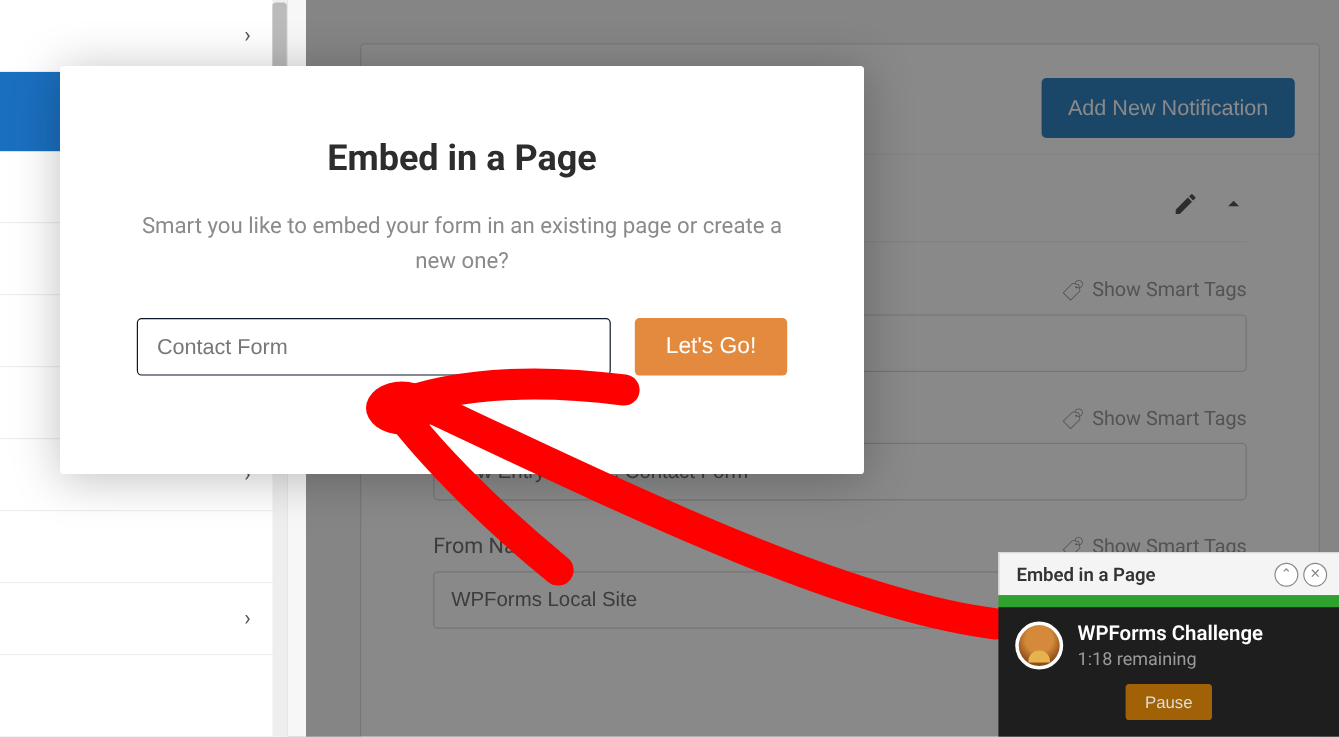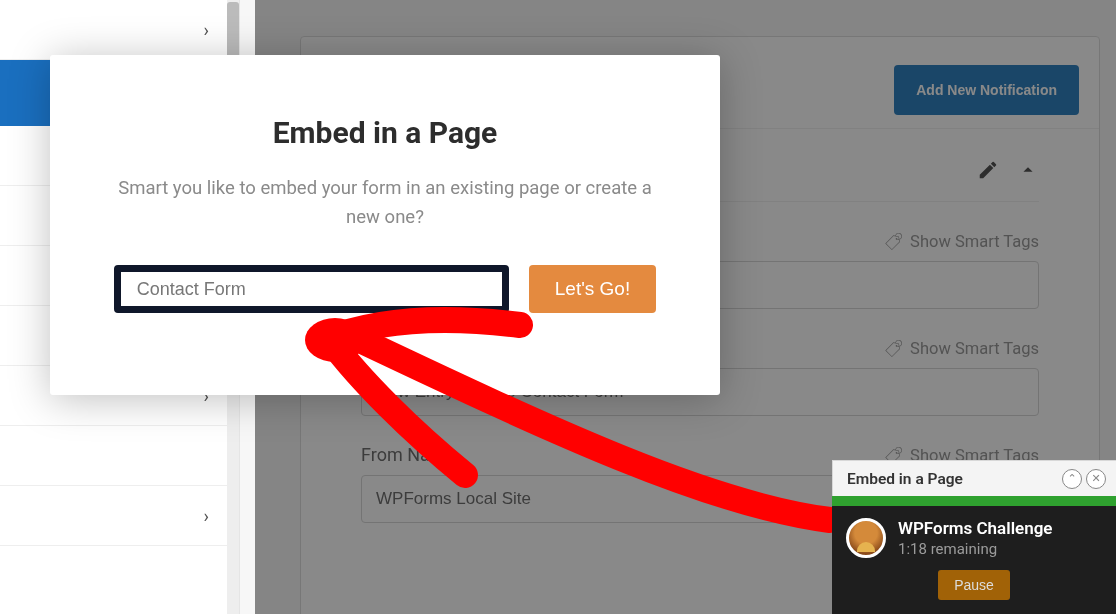--- a/index.html
+++ b/index.html
@@ -13,37 +13,37 @@
   .side-item { height: 60px; border-bottom: 1px solid #eee; display:flex; align-items:center; justify-content:flex-end; padding-right:30px; color:#555; }
   .side-item.active { background:#1a6fbf; height:66px; border-bottom:none; }
   .side-item .chev { font-size:18px; color:#555; }
 
   
   .dim-area { position:absolute; left:255px; top:0; right:0; bottom:0; background: rgba(40,40,40,0.55); }
 
   
   .main-panel { position:absolute; left:300px; top:36px; width:800px; background:#fff; border:1px solid #d8d8d8; border-radius:4px; height:700px; }
   .mp-top { height:92px; border-bottom:1px solid #eee; position:relative; }
-  .add-btn { position:absolute; right:20px; top:28px; height:50px; padding:0 22px; background:#0a6bb5; color:#fff; border:none; border-radius:4px; font-size:14px; font-weight:700; cursor:pointer; }
+  .add-btn { position:absolute; right:20px; top:28px; height:50px; padding:0 22px; background:#0a6bb5; color:#fff; border:none; border-radius:4px; font-size:18px; font-weight:400; cursor:pointer; }
   .mp-body { padding: 0 60px; }
   .section-head { display:flex; align-items:center; justify-content:flex-end; gap:18px; padding:30px 0 20px; border-bottom:1px solid #eee; margin-bottom:30px; }
   .icon-btn { width:22px; height:22px; color:#333; cursor:pointer; }
   .field-group { margin-bottom:28px; }
   .field-head { display:flex; justify-content:space-between; align-items:flex-end; margin-bottom:10px; }
   .field-label { color:#555; font-size:18px; }
   .smart { font-size:16.5px; color:#888; display:flex; align-items:center; gap:6px; cursor:pointer; }
   .tag-icon { display:inline-block; transform:rotate(90deg); }
   .field-input { width:100%; height:48px; border:1px solid #d0d0d0; border-radius:4px; padding:0 14px; font-size:17px; color:#555; background:#fff; }
 
   
   .modal { position:absolute; left:50px; top:55px; width:670px; height:340px; background:#fff; box-shadow:0 4px 40px rgba(0,0,0,0.25); border-radius:3px; padding:60px 50px 40px; text-align:center; z-index:50; }
   .modal h2 { font-size:30px; font-weight:700; color:#2d2d2d; margin-bottom:24px; }
   .modal p { font-size:18.5px; color:#8a8a8a; line-height:1.55; margin:0 auto 34px; max-width:560px; }
   .modal-row { display:flex; gap:20px; justify-content:center; align-items:center; }
-  .modal-input { flex:0 0 395px; height:48px; border:7px solid #0f172a; border-radius:4px; padding:0 16px; font-size:18px; color:#777; text-align:left; background:#fff; }
+  .modal-input { flex:0 0 395px; height:48px; border:1px solid #0f172a; border-radius:4px; padding:0 16px; font-size:18px; color:#777; text-align:left; background:#fff; }
   .go-btn { height:48px; padding:0 26px; background:#e48a3f; color:#fff; border:none; border-radius:4px; font-size:19px; font-weight:500; cursor:pointer; }
 
   
   .widget { position:absolute; right:0; bottom:0; width:284px; z-index:60; }
   .w-head { height:36px; background:#f4f4f4; border-top:1px solid #d8d8d8; border-left:1px solid #d8d8d8; display:flex; align-items:center; padding:0 10px 0 14px; justify-content:space-between; }
   .w-head-title { font-size:15.5px; color:#333; font-weight:600; }
   .w-head-ctl { display:flex; gap:4px; }
   .circ-btn { width:20px; height:20px; border:1.5px solid #888; border-radius:50%; display:flex; align-items:center; justify-content:center; font-size:11px; color:#888; cursor:pointer; background:#fff; }
   .w-bar { height:10px; background:#2fa12f; }
   .w-body { background:#1e1e1e; padding:12px 14px 14px; }

